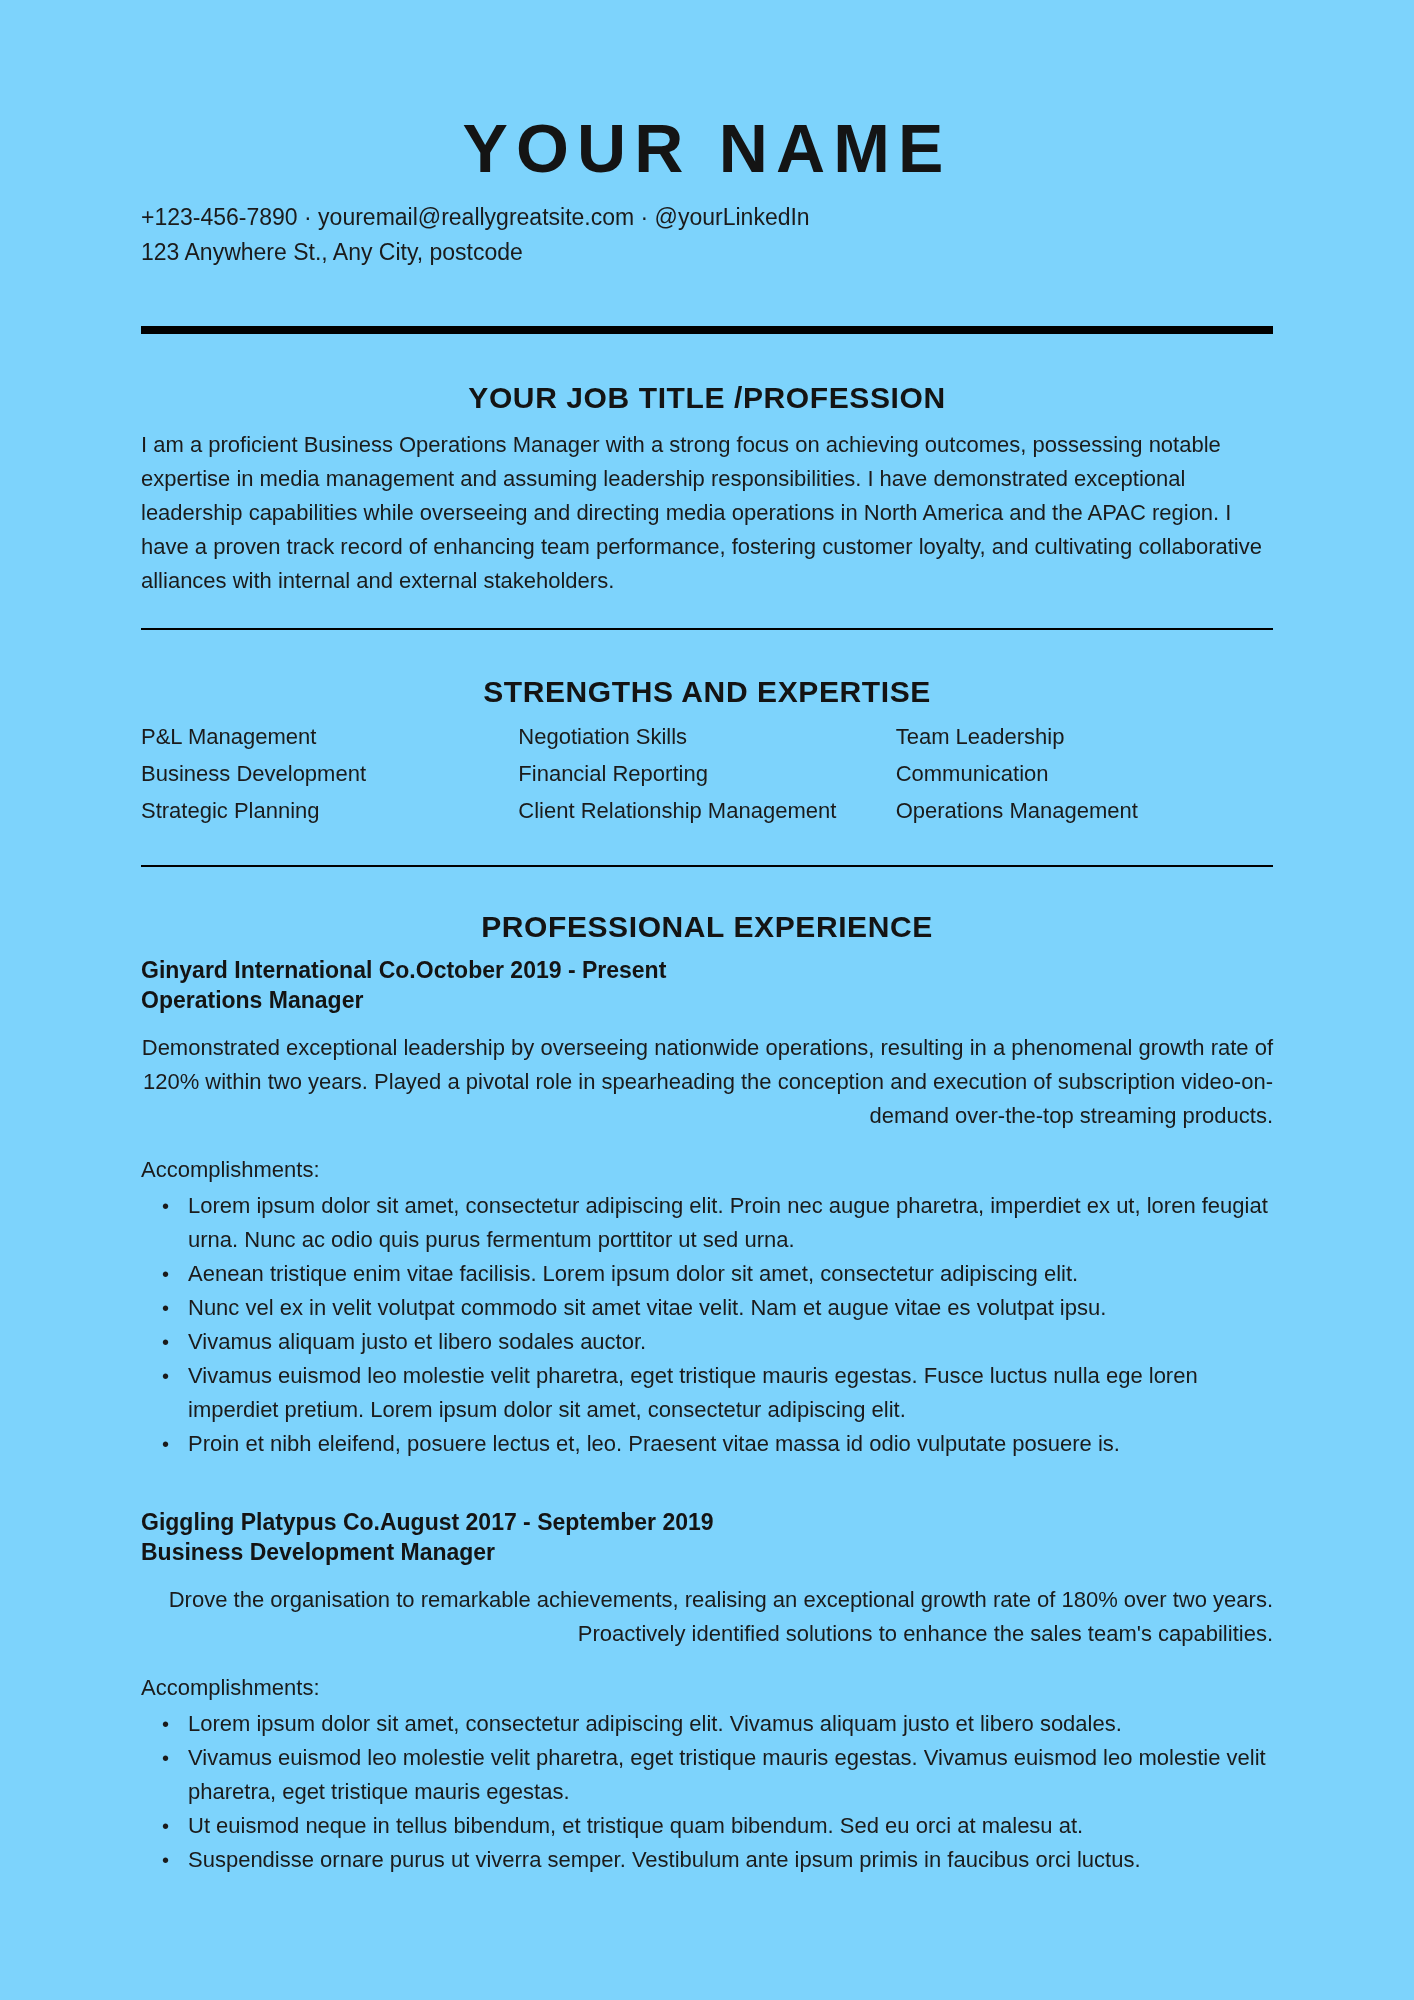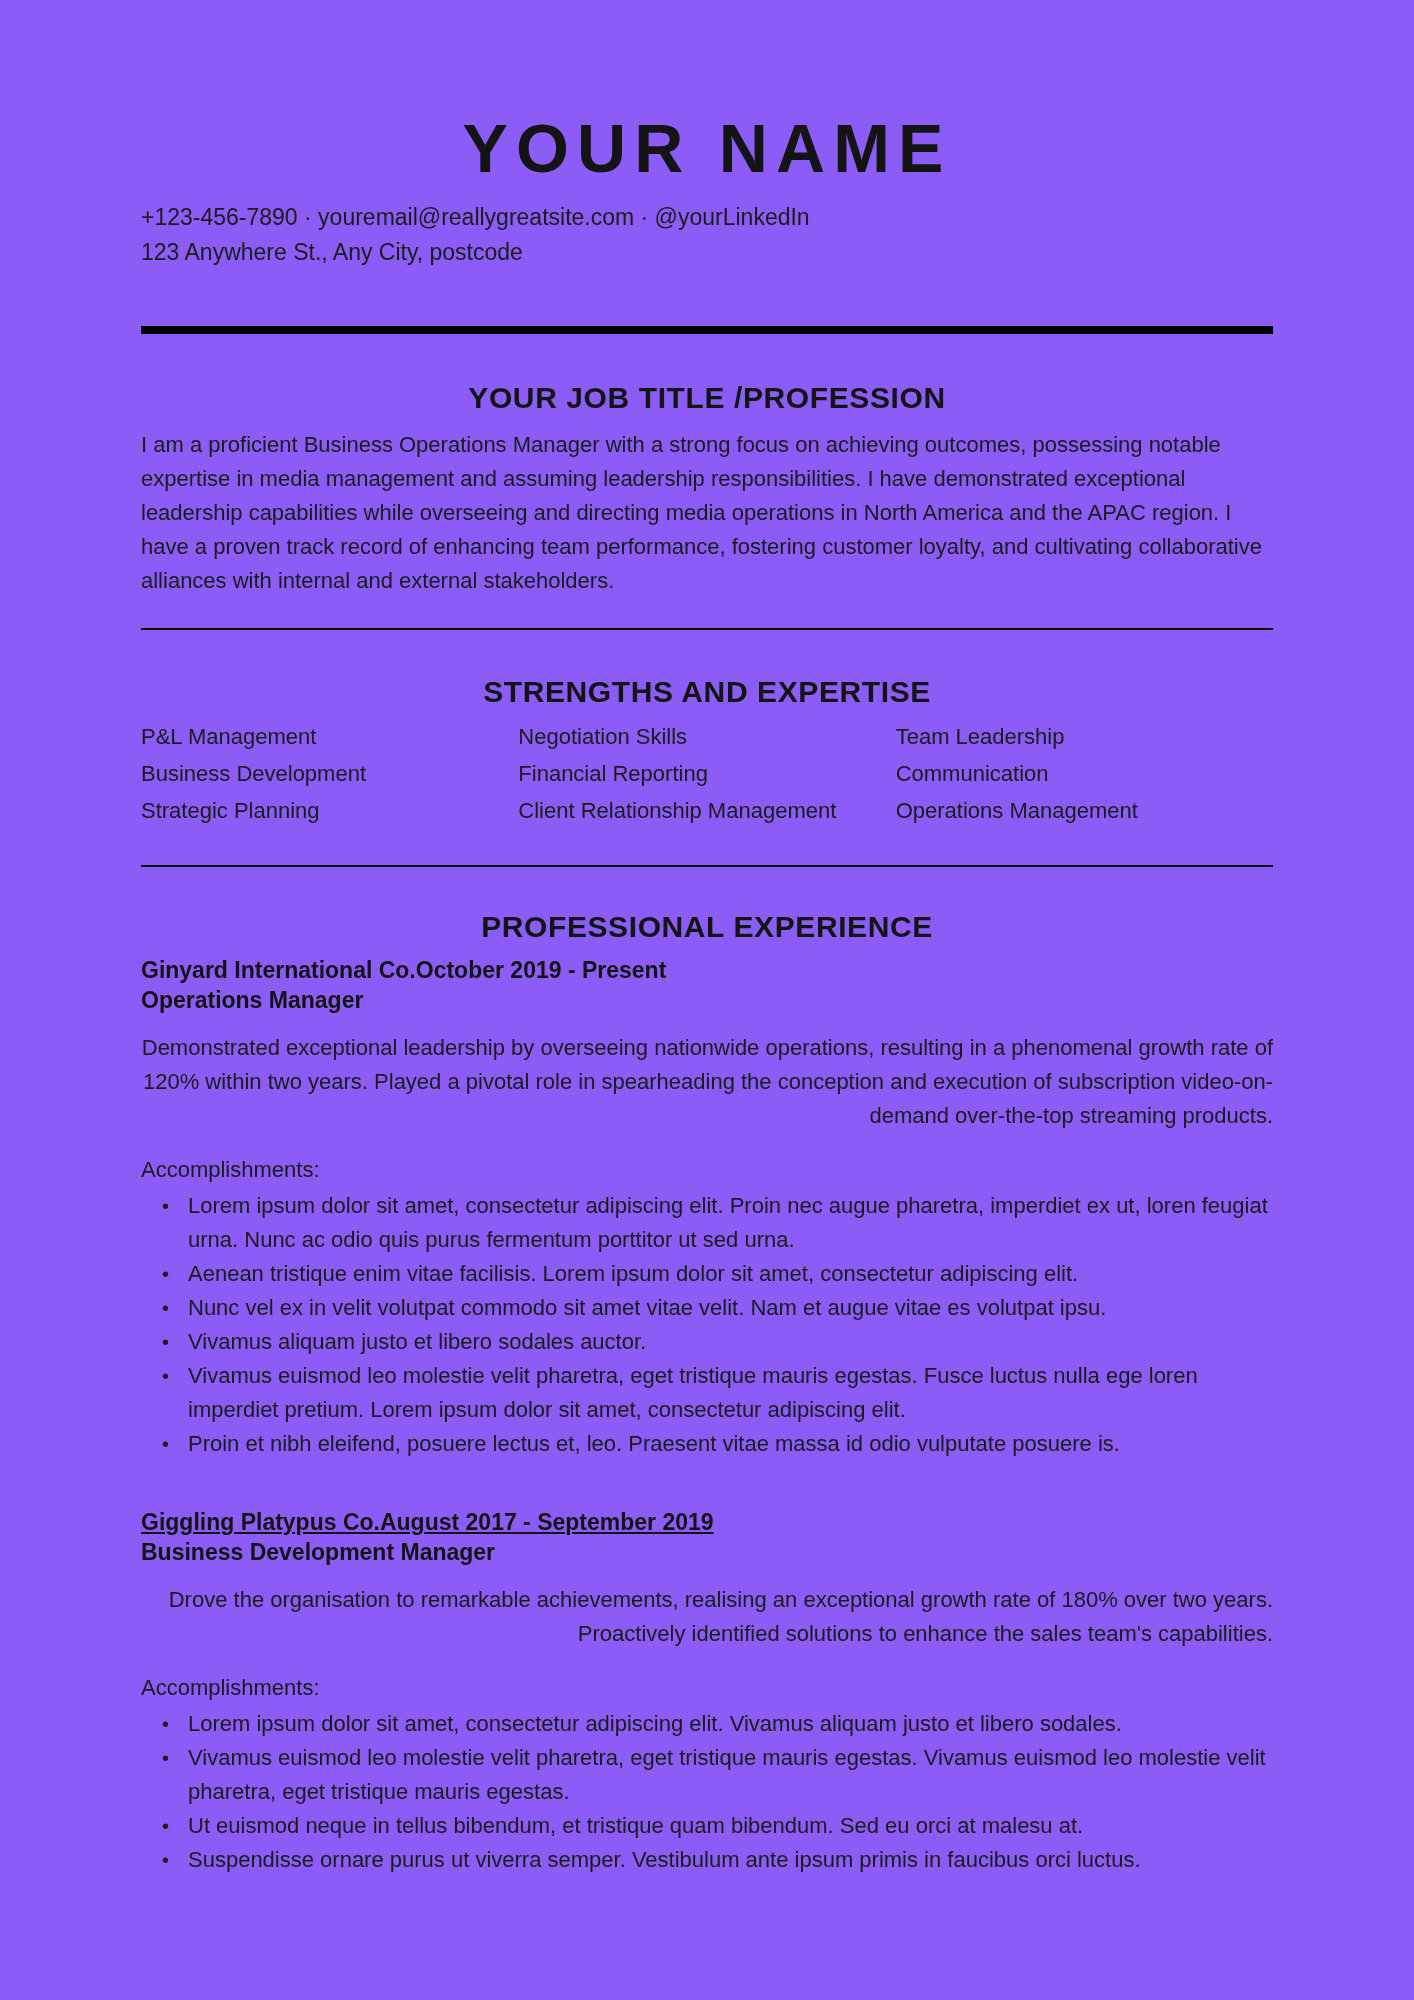--- a/index.html
+++ b/index.html
@@ -2,21 +2,21 @@
 <html><head>
 <meta charset="utf-8">
 <style>
   * { box-sizing: border-box; }
   html, body { margin: 0; padding: 0; background: #ffffff; }
   .page {
     position: relative;
     width: 1414px;
     height: 2000px;
     margin: 0 auto;
-    background: #8b5cf6;
+    background: #7dd3fc;
     color: #111111;
     font-family: "Liberation Sans", sans-serif;
     padding: 0 141px;
     overflow: hidden;
   }
   
   .name-title {
     margin-top: 113px;
     font-size: 68px;
     font-weight: 700;
@@ -88,21 +88,21 @@
   
   .job-header {
     margin-top: 10px;
     display: flex;
     align-items: baseline;
     font-size: 23px;
     font-weight: 700;
     line-height: 30px;
     color: #141414;
   }
-  .job-block.second .job-header { margin-top: 46px; text-decoration: underline; }
+  .job-block.second .job-header { margin-top: 46px; }
   .job-role {
     font-size: 23px;
     font-weight: 700;
     line-height: 30px;
     color: #141414;
   }
   .job-summary { margin-top: 16px; text-align: right; }
   .accomplishments-label {
     margin-top: 20px;
     font-size: 22px;

